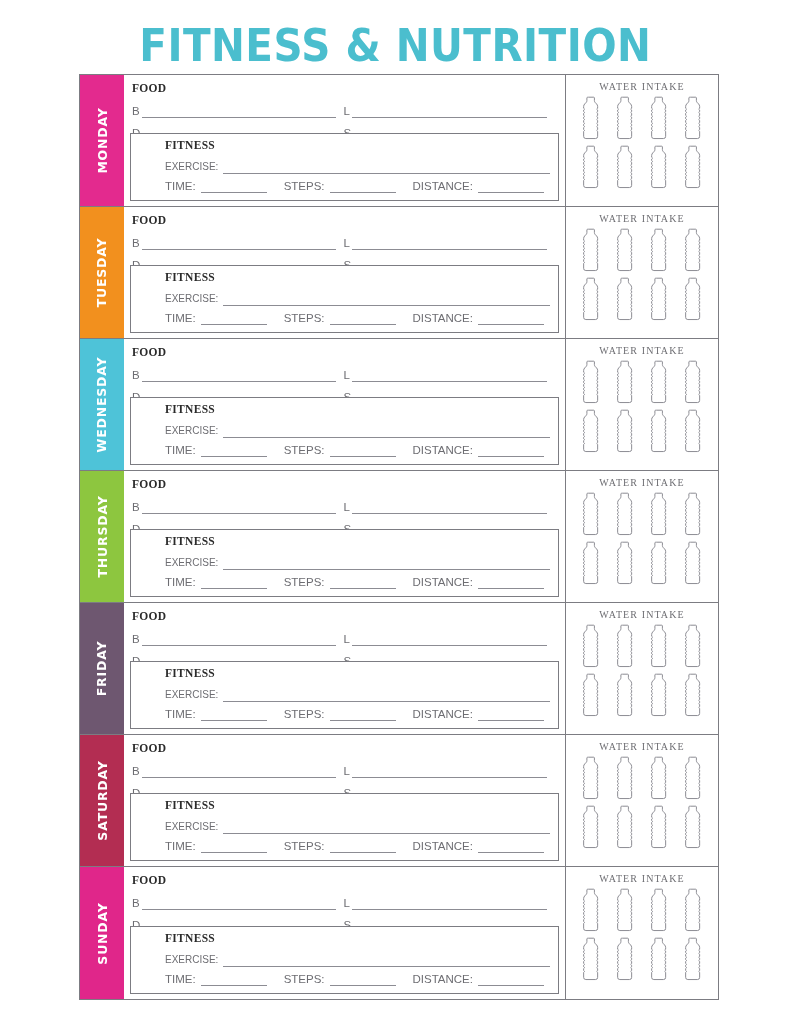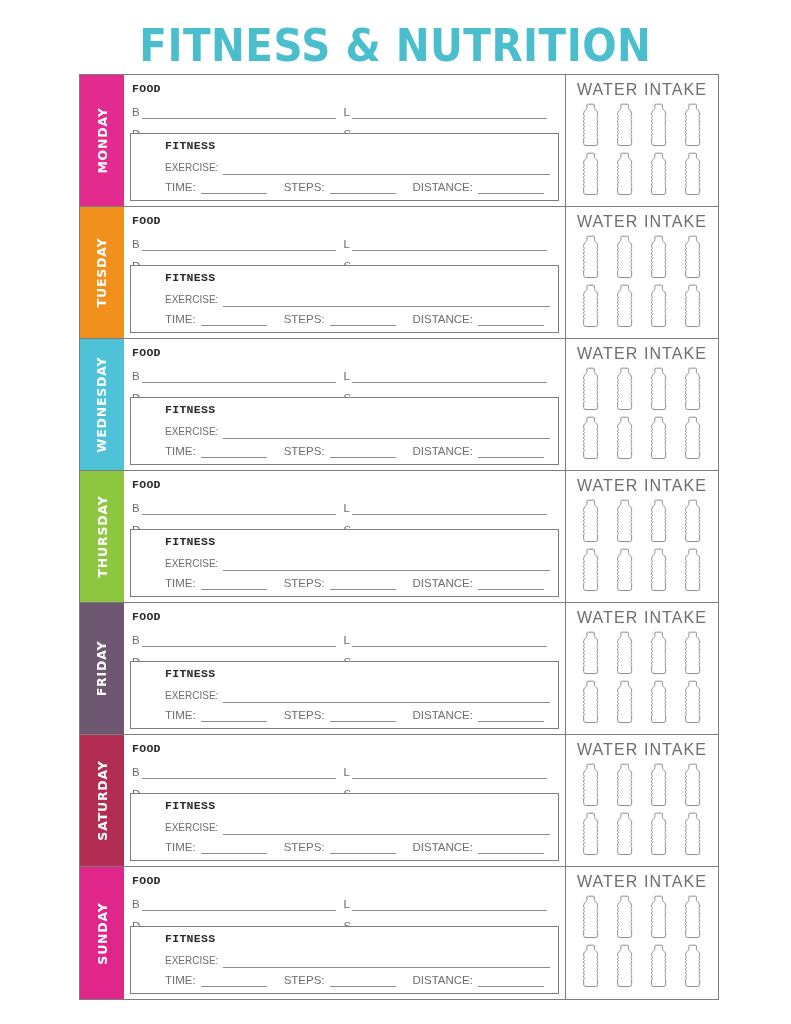--- a/index.html
+++ b/index.html
@@ -85,21 +85,21 @@
   
   .day-main {
     flex: 1 1 auto;
     position: relative;
     box-sizing: border-box;
     border-right: 1px solid #7c7c82;
     padding: 0;
   }
 
   .section-head {
-    font-family: Liberation Mono, monospace;
+    font-family: Liberation Serif, serif;
     font-weight: 700;
     font-size: 11.5px;
     color: #2b2b2b;
     letter-spacing: 0.3px;
     padding: 7px 0 2px 8px;
   }
 
   
   .meals {
     display: flex;
@@ -190,25 +190,26 @@
   .water {
     flex: 0 0 152px;
     width: 152px;
     box-sizing: border-box;
     padding: 6px 0 4px 0;
     display: flex;
     flex-direction: column;
     align-items: center;
   }
   .water-title {
-    font-size: 16px;
+    font-size: 10px;
     letter-spacing: 1.1px;
     color: #6d6d72;
     margin-bottom: 4px;
     white-space: nowrap;
+    font-family: Liberation Serif, serif;
   }
   .bottle-grid {
     display: grid;
     grid-template-columns: repeat(4, 26px);
     grid-auto-rows: 47px;
     column-gap: 8px;
     row-gap: 2px;
     justify-content: center;
   }
   .bottle {

